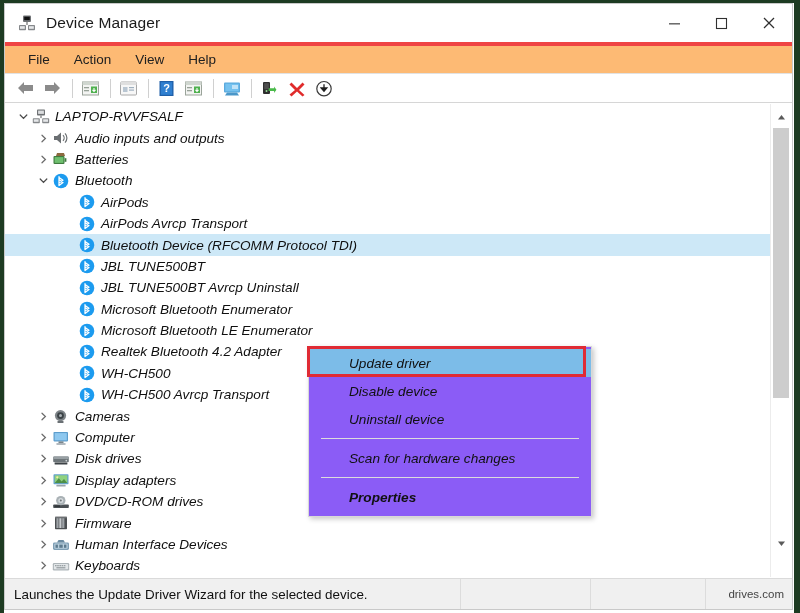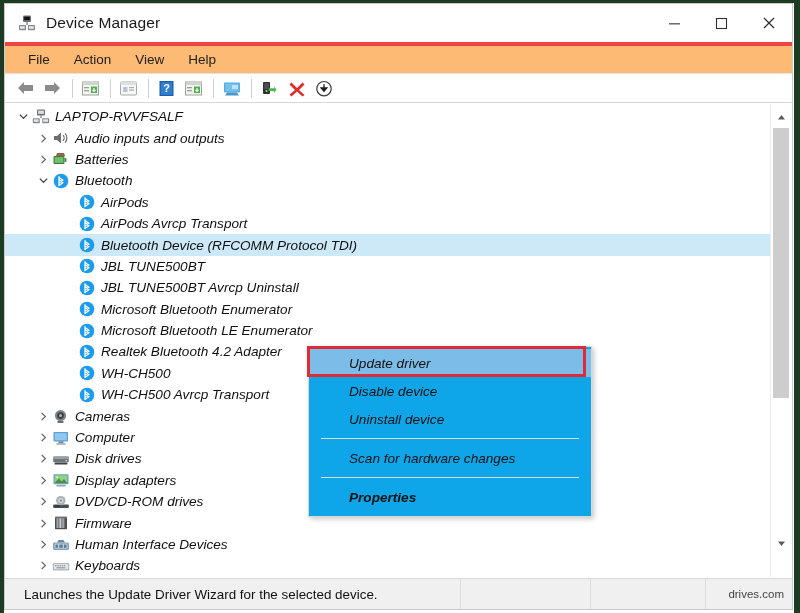--- a/index.html
+++ b/index.html
@@ -199,41 +199,41 @@
     flex: 0 0 auto;
     background: #f0f0f0;
     border-top: 1px solid #dadada;
     display: flex;
     align-items: center;
     position: relative;
   }
   #status-text {
     font-size: 13.4px;
     color: #111;
-    margin-left: 19px;
+    margin-left: 9px;
   }
   .status-grip {
     position: absolute;
     width: 1px; height: 100%;
     background: #dcdcdc;
   }
   #watermark {
     position: absolute;
     right: 8px;
     font-size: 11.5px;
     color: #444;
   }
 
   
   #context-menu {
     position: absolute;
     left: 303px;
     top: 243px;
     width: 284px;
-    background: #0ea5e9;
+    background: #8b5cf6;
     border: 1px solid #d8d8d8;
     box-shadow: 2px 2px 5px rgba(0,0,0,.22);
     z-index: 40;
     padding: 2px 0 5px 0;
     box-sizing: border-box;
   }
   .cm-item {
     height: 28px;
     display: flex;
     align-items: center;

